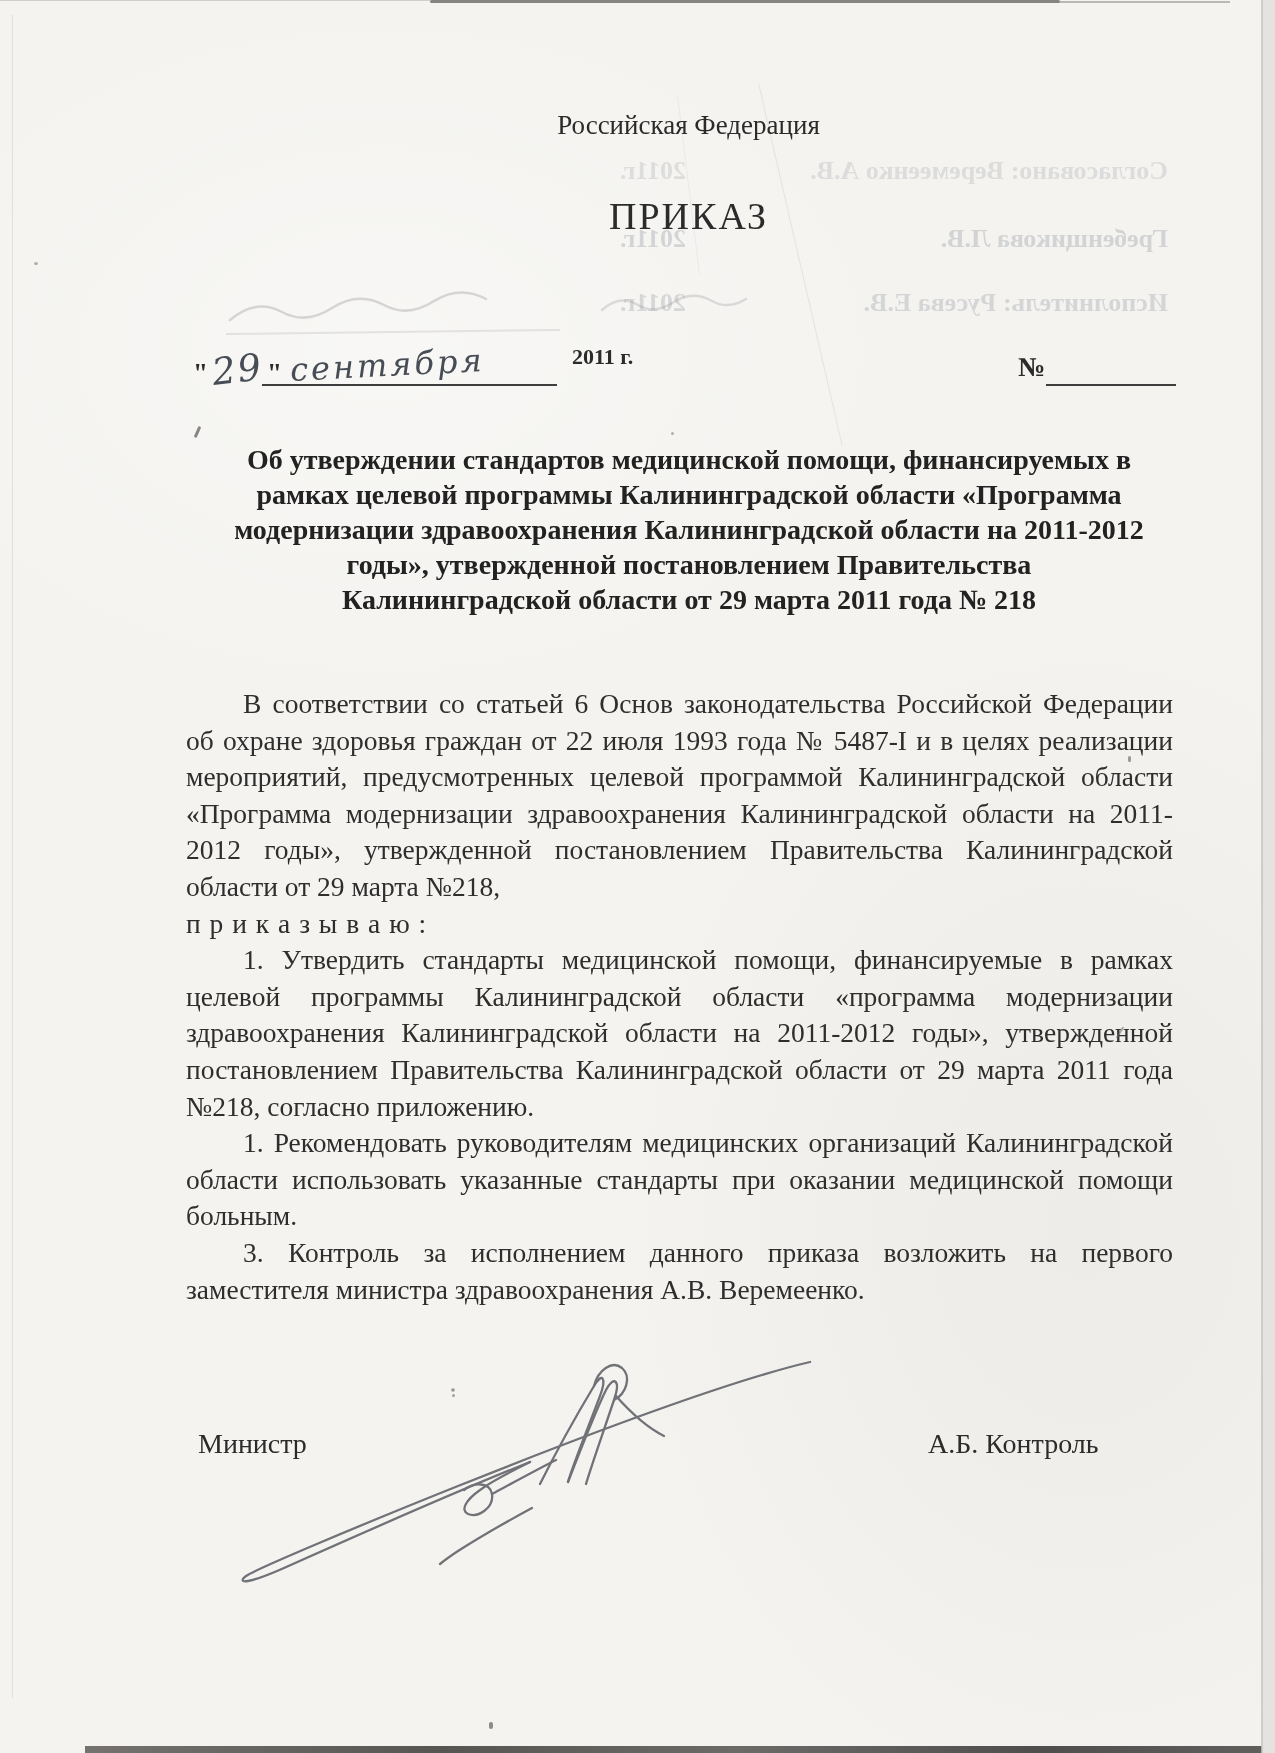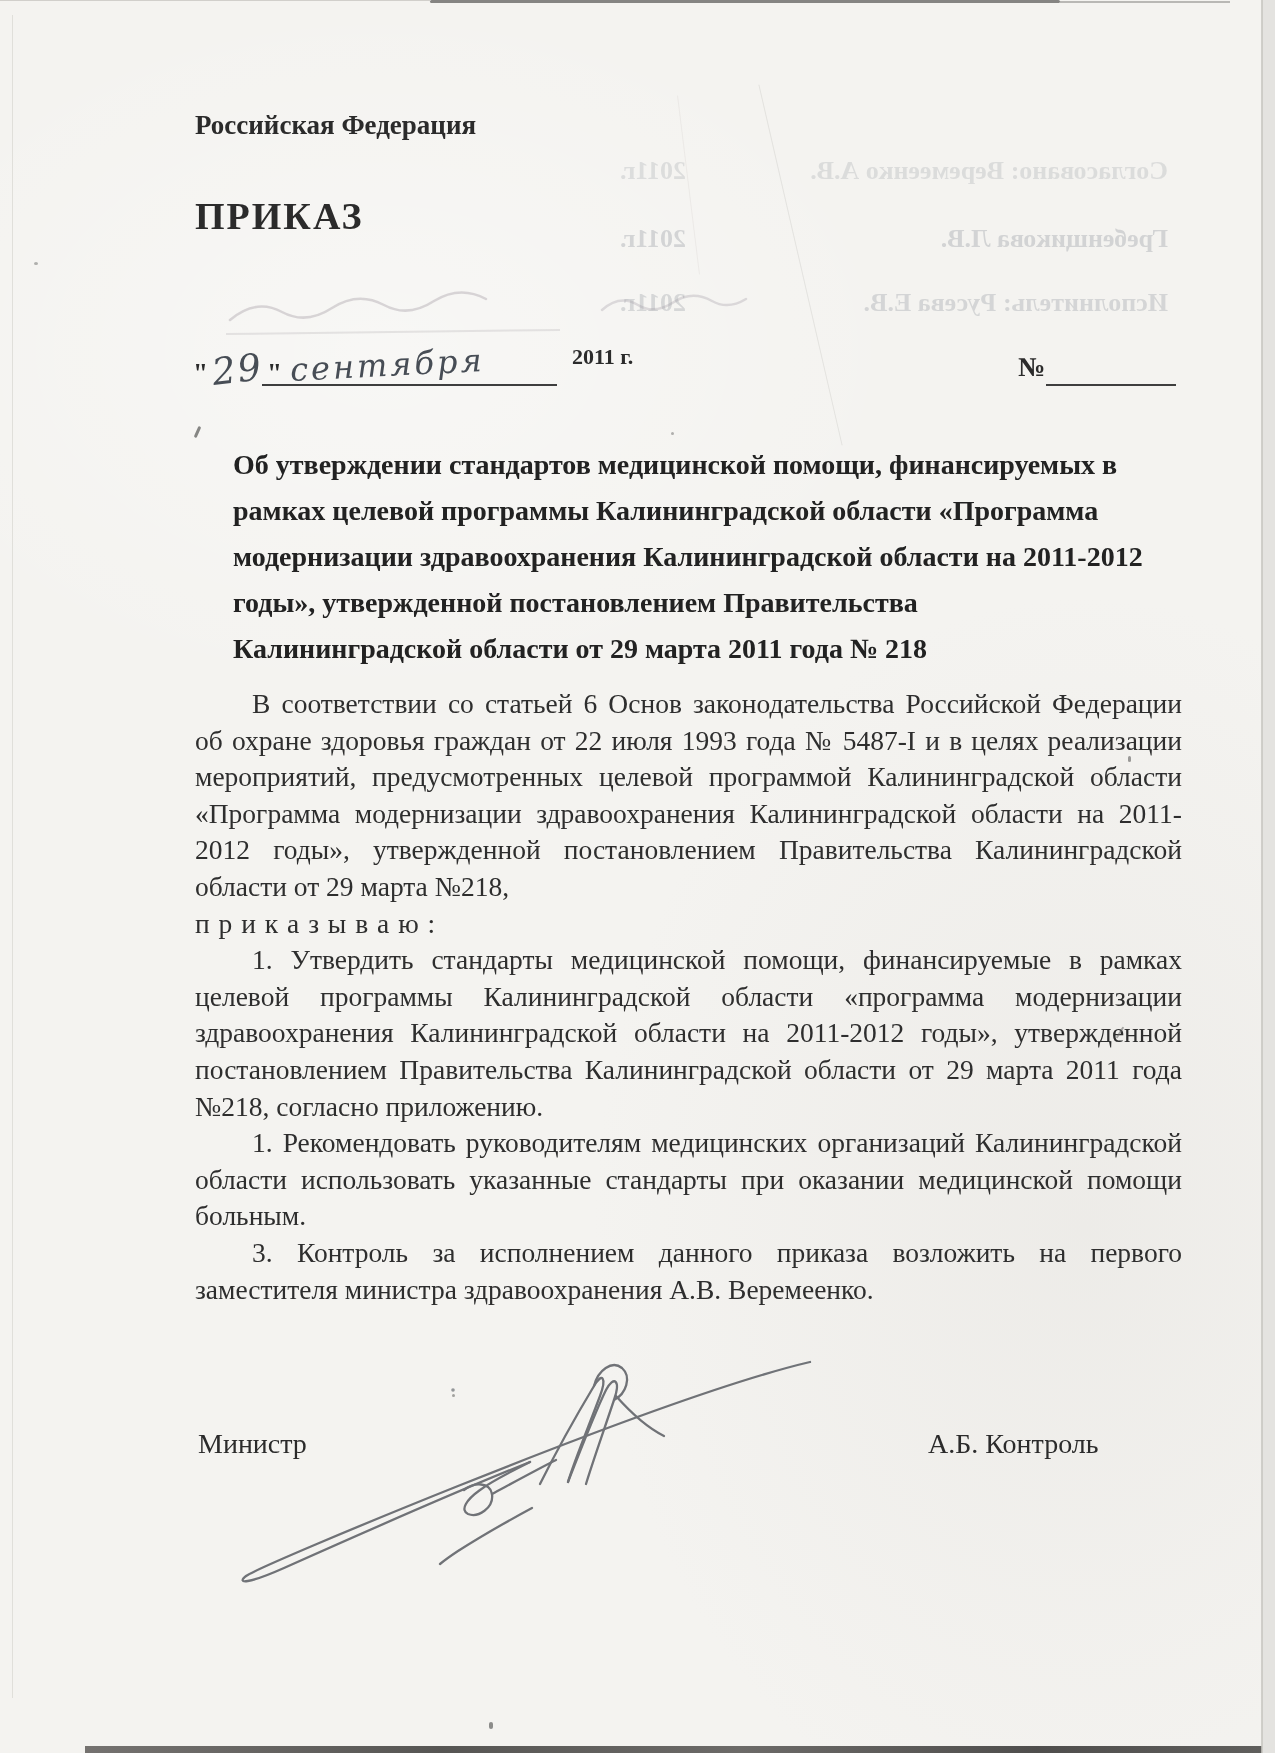--- a/index.html
+++ b/index.html
@@ -40,42 +40,42 @@
     transform:scaleX(-1);
     font-weight:bold;font-size:26px;color:#7d838d;
     filter:blur(.7px);
     white-space:nowrap;
   }
   .bleed-1{top:156px;opacity:.20;}
   .bleed-2{top:224px;opacity:.28;}
   .bleed-3{top:288px;opacity:.26;}
   .bleed-svg{position:absolute;left:210px;top:268px;opacity:1;}
   
-  .hblock{position:absolute;left:195px;width:987px;text-align:left;font-weight:bold;}
+  .hblock{position:absolute;left:195px;width:987px;text-align:center;font-weight:normal;}
   .country{top:110px;font-size:27px;}
   .ministry{top:144px;font-size:27px;letter-spacing:.5px;}
   .doctype{top:194px;font-size:38px;letter-spacing:2px;}
   .city{top:268px;font-size:25px;}
   
   .dateline{position:absolute;top:340px;left:0;width:1275px;height:60px;}
   .day-group{position:absolute;left:193px;top:8px;font-weight:bold;font-size:27px;}
   .hand{font-family:"DejaVu Serif",serif;font-style:italic;font-weight:normal;color:#474d55;}
   .day-val{display:inline-block;font-size:37px;transform:rotate(-7deg);letter-spacing:2px;margin:0 4px;}
   .month-line{position:absolute;left:262px;top:0;width:295px;height:44px;border-bottom:2.5px solid #3e3e3e;}
   .month-val{position:absolute;left:28px;bottom:0px;font-size:32px;letter-spacing:3px;transform:rotate(-3deg);white-space:nowrap;}
   .year-val{position:absolute;left:572px;top:4px;font-weight:bold;font-size:22px;}
   .num-label{position:absolute;left:1018px;top:12px;font-weight:bold;font-size:27px;}
   .num-line{position:absolute;left:1046px;top:0;width:130px;height:44px;border-bottom:2.5px solid #3e3e3e;}
   
   .order-title{
     position:absolute;left:233px;top:442px;width:912px;
-    font-weight:bold;font-size:28px;line-height:46px;color:#222;
+    font-weight:bold;font-size:28px;line-height:35px;text-align:center;color:#222;
   }
   
-  .body-text{position:absolute;left:195px;top:686px;width:987px;font-size:27.5px;line-height:36.6px;color:#2e2e2e;}
+  .body-text{position:absolute;left:186px;top:686px;width:987px;font-size:27.5px;line-height:36.6px;color:#2e2e2e;}
   .body-text p{margin:0;text-align:justify;text-indent:57px;}
   .body-text p.decree{text-indent:0;font-weight:normal;letter-spacing:1px;}
   
   .sig-role{position:absolute;left:198px;top:1428px;font-size:28px;}
   .sig-name{position:absolute;left:928px;top:1428px;font-size:28px;}
   .sig-svg{position:absolute;left:188px;top:1322px;}
 </style>
 </head>
 <body>
 

